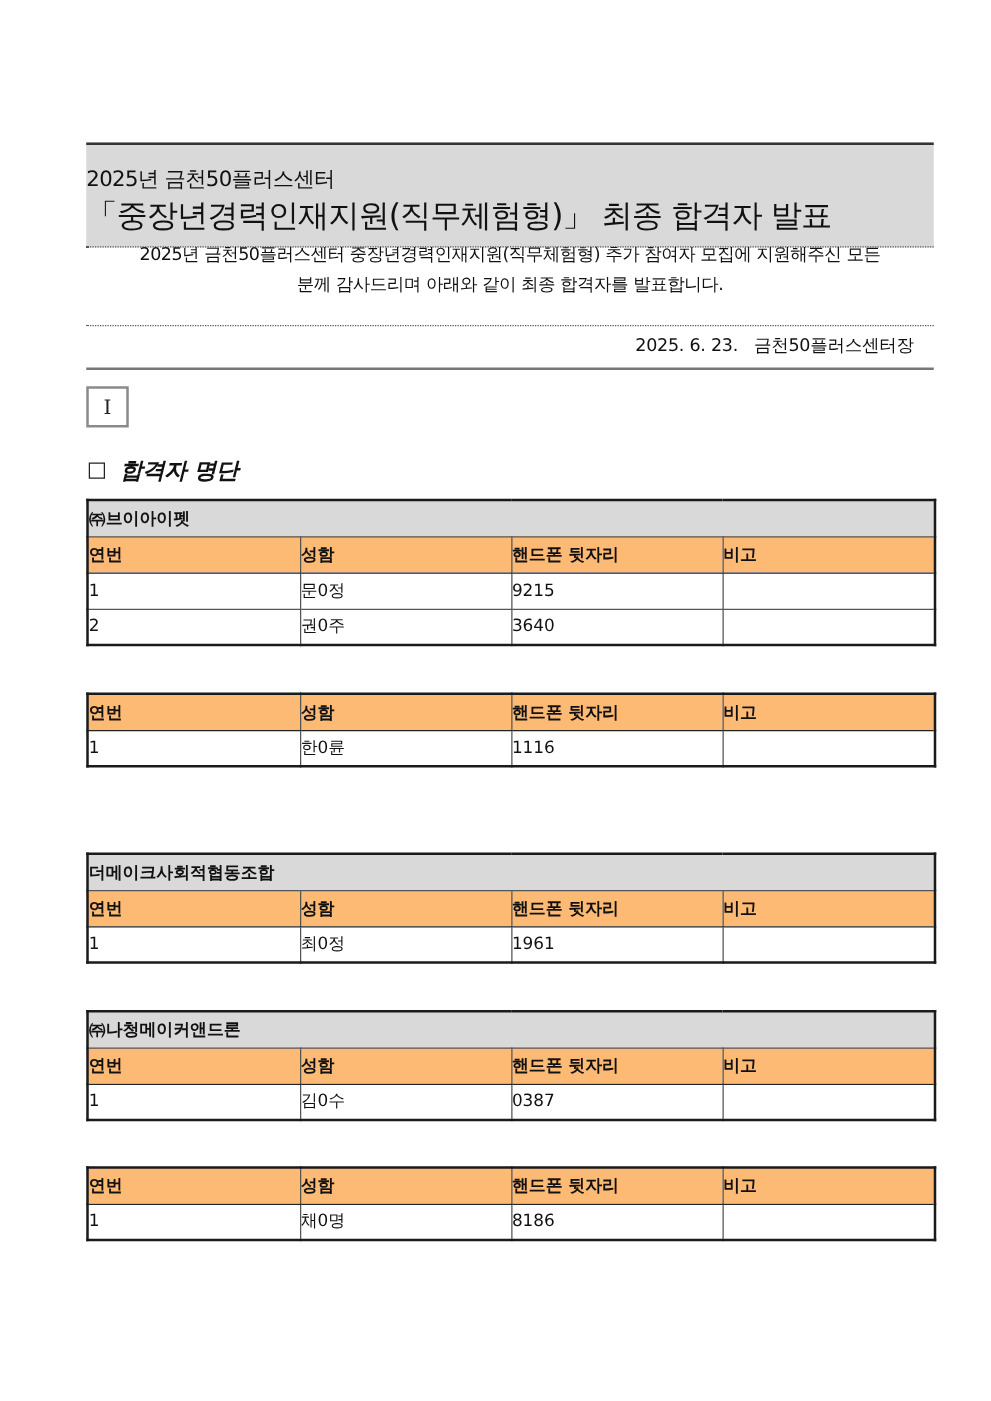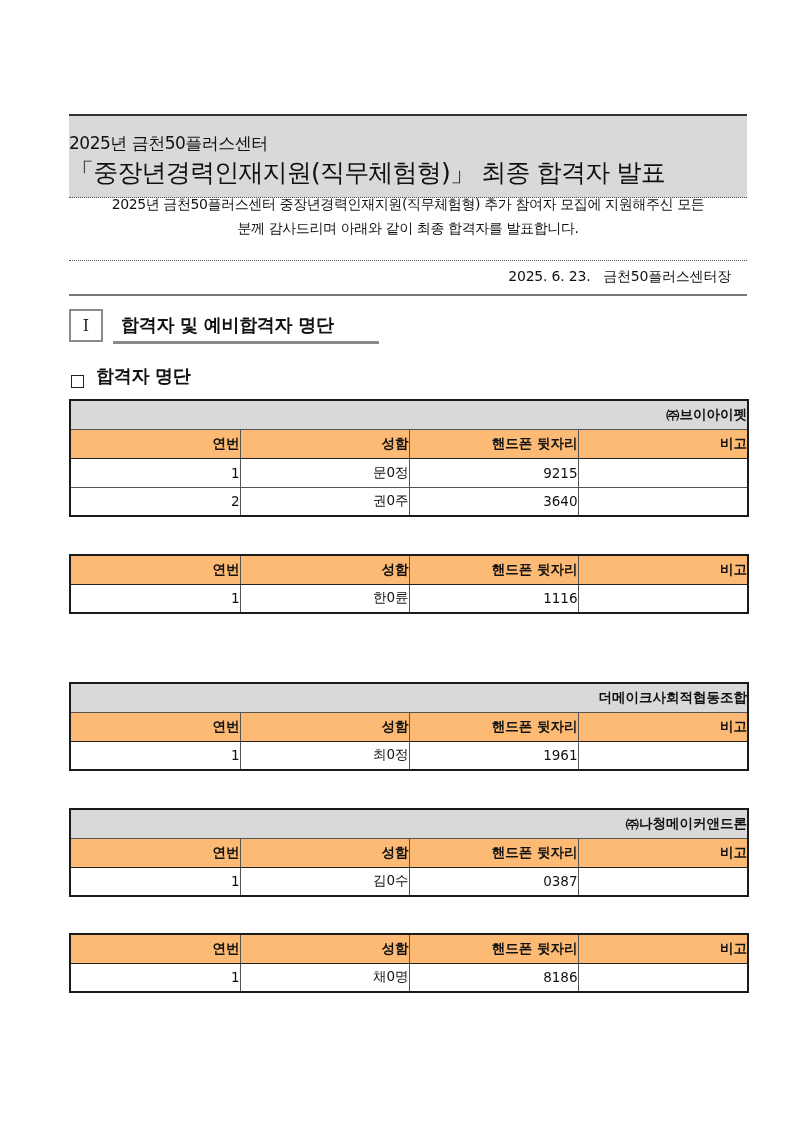--- a/index.html
+++ b/index.html
@@ -50,38 +50,38 @@
     }
     .section-title {
       position: absolute; left: 44px; top: 309px; width: 266px; height: 35px;
       border-bottom: 3px solid #8a8a8a;
       font-size: 18px; font-weight: bold; padding-left: 8px; line-height: 32px; letter-spacing: -0.3px;
     }
 
     .subsection {
       position: absolute; left: 0; top: 364px;
       font-size: 18px; font-weight: bold; letter-spacing: -0.3px;
-      display: flex; align-items: flex-end;
+      display: flex; align-items: center; font-style: italic;
     }
     .checkbox-glyph {
       display: inline-block; width: 13px; height: 13px; border: 1.5px solid #222;
       margin-right: 12px; margin-left: 2px; background: #fff;
     }
 
     
     .tbl {
       position: absolute; left: 0; width: 678px;
       border-collapse: collapse;
       border: 2px solid #1a1a1a;
       font-size: 13.5px;
       table-layout: fixed;
     }
     .tbl td, .tbl th {
       border: 1px solid #555555;
-      text-align: right; vertical-align: middle;
+      text-align: left; vertical-align: middle;
       height: 29px; padding: 0;
       font-weight: normal;
     }
     .tbl .company-row th { background: #d9d9d9; font-weight: bold; border-bottom: 1px solid #555; }
     .tbl .head-row th { background: #fdba74; font-weight: bold; border-bottom: 1.5px solid #222; }
     .tbl .data-row td { background: #ffffff; border-top: 1.5px solid #222; }
     .tbl col.c1 { width: 170px; }
     .tbl col.c2 { width: 169px; }
     .tbl col.c3 { width: 169px; }
     .tbl col.c4 { width: 170px; }
@@ -99,21 +99,20 @@
   <div class="intro">
     <div>2025년 금천50플러스센터 중장년경력인재지원(직무체험형) 추가 참여자 모집에 지원해주신 모든</div>
     <div>분께 감사드리며 아래와 같이 최종 합격자를 발표합니다.</div>
   </div>
 
   <div class="dotted-sep"></div>
   <div class="date-line">2025. 6. 23.   금천50플러스센터장</div>
   <div class="solid-sep"></div>
 
   <div class="section-num">Ⅰ</div>
-  <div class="section-title">합격자 및 예비합격자 명단</div>
 
   <div class="subsection">
     <span class="checkbox-glyph"></span>
     <span>합격자 명단</span>
   </div>
 
   <table class="tbl" style="top:399px;">
     <colgroup>
         <col class="c1">
         <col class="c2">

